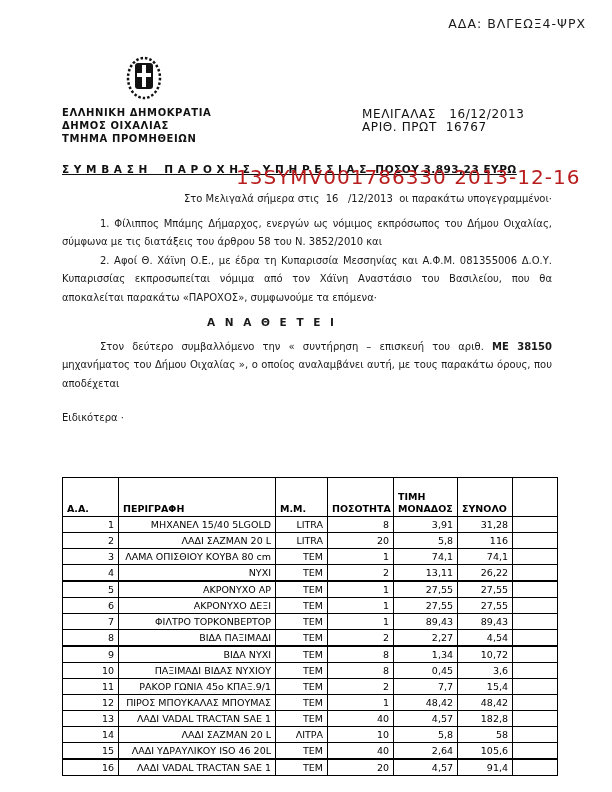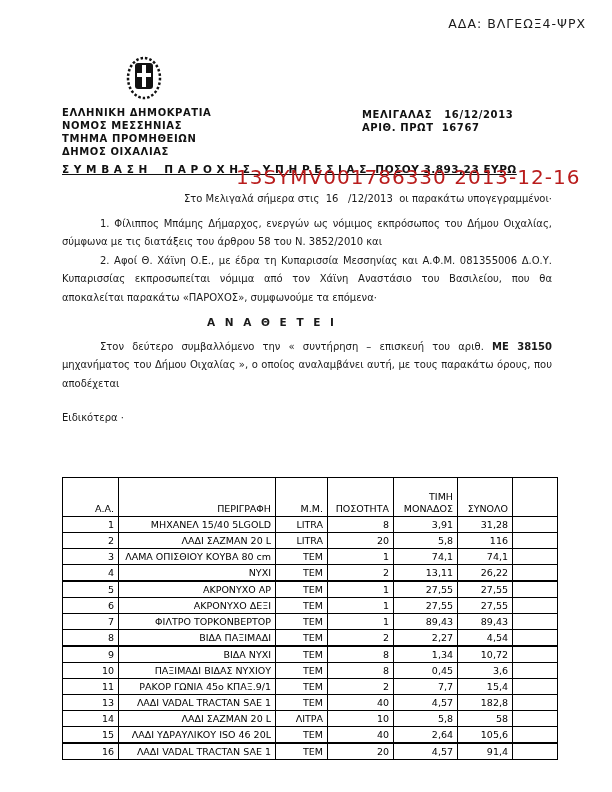--- a/index.html
+++ b/index.html
@@ -15,21 +15,21 @@
   .pre{white-space:pre-wrap;}
   .ada{
     position:absolute;top:16px;right:26px;
     font-size:12.5px;letter-spacing:1px;color:#1a1a1a;
   }
   .letterhead{position:absolute;top:56px;left:62px;width:488px;}
   .emblem{margin-left:58px;margin-bottom:4px;width:48px;height:46px;}
   .org-line{font-size:10px;line-height:13px;letter-spacing:.6px;font-weight:bold;color:#111;}
   .letterhead-right{
     position:absolute;left:300px;top:52px;
-    font-size:10px;line-height:13px;letter-spacing:.6px;font-weight:bold;color:#111;
+    font-size:12px;line-height:13px;letter-spacing:.6px;font-weight:normal;color:#111;
   }
   .title-wrap{position:absolute;top:158px;left:62px;width:500px;}
   .title{
     font-size:10.5px;font-weight:bold;letter-spacing:.5px;
     text-decoration:underline;color:#111;
   }
   .watermark{
     position:absolute;top:165px;left:236px;
     font-size:20px;color:#b91c1c;letter-spacing:1px;
     font-weight:normal;
@@ -51,21 +51,21 @@
   .items-table-wrap{position:absolute;top:477px;left:62px;}
   table.items{border-collapse:collapse;table-layout:fixed;width:495px;}
   table.items th, table.items td{
     border:1px solid #000;
     font-size:9.5px;
     padding:1px 4px;
     vertical-align:bottom;
     overflow:hidden;
   }
   table.items th{
-    font-weight:normal;text-align:right;height:36px;
+    font-weight:bold;text-align:left;height:36px;
     line-height:12px;
   }
   col.c-aa{width:56px;}
   col.c-desc{width:157px;}
   col.c-mm{width:52px;}
   col.c-qty{width:66px;}
   col.c-price{width:64px;}
   col.c-total{width:55px;}
   col.c-extra{width:45px;}
   td.num{text-align:right;}
@@ -83,23 +83,22 @@
   <div class="letterhead">
     <div class="emblem">
       <svg width="48" height="46" viewBox="0 0 48 46">
         <ellipse cx="24" cy="22" rx="16" ry="20" fill="none" stroke="#111" stroke-width="2.5" stroke-dasharray="2.5 2"></ellipse>
         <rect x="15" y="7" width="18" height="26" rx="3" fill="#111"></rect>
         <rect x="22" y="9" width="4" height="22" fill="#fff"></rect>
         <rect x="17" y="17" width="14" height="4" fill="#fff"></rect>
       </svg>
     </div>
     <div class="org-line">ΕΛΛΗΝΙΚΗ ΔΗΜΟΚΡΑΤΙΑ</div>
-    <div class="org-line">ΝΟΜΟΣ ΜΕΣΣΗΝΙΑΣ</div>
+    <div class="org-line">ΔΗΜΟΣ ΟΙΧΑΛΙΑΣ</div>
     <div class="org-line">ΤΜΗΜΑ ΠΡΟΜΗΘΕΙΩΝ</div>
-    <div class="org-line">ΔΗΜΟΣ ΟΙΧΑΛΙΑΣ</div>
     <div class="letterhead-right">
       <div class="pre">ΜΕΛΙΓΑΛΑΣ   16/12/2013</div>
       <div class="pre">ΑΡΙΘ. ΠΡΩΤ  16767</div>
     </div>
   </div>
 
   <div class="title-wrap">
     <span class="title pre">Σ Υ Μ Β Α Σ Η    Π Α Ρ Ο Χ Η Σ   Υ Π Η Ρ Ε Σ Ι Α Σ  ΠΟΣΟΥ 3.893,23 ΕΥΡΩ</span>
   </div>
 
@@ -230,20 +229,29 @@
           <tr>
             <td class="num">11</td>
             <td class="txt">ΡΑΚΟΡ ΓΩΝΙΑ 45ο ΚΠΑΞ.9/1</td>
             <td class="txt">ΤΕΜ</td>
             <td class="num">2</td>
             <td class="num">7,7</td>
             <td class="num">15,4</td>
             <td></td>
           </tr>
           <tr>
+            <td class="num">12</td>
+            <td class="txt">ΠΙΡΟΣ ΜΠΟΥΚΑΛΑΣ ΜΠΟΥΜΑΣ</td>
+            <td class="txt">ΤΕΜ</td>
+            <td class="num">1</td>
+            <td class="num">48,42</td>
+            <td class="num">48,42</td>
+            <td></td>
+          </tr>
+          <tr>
             <td class="num">13</td>
             <td class="txt">ΛΑΔΙ VADAL TRACTAN SAE 1</td>
             <td class="txt">ΤΕΜ</td>
             <td class="num">40</td>
             <td class="num">4,57</td>
             <td class="num">182,8</td>
             <td></td>
           </tr>
           <tr>
             <td class="num">14</td>

